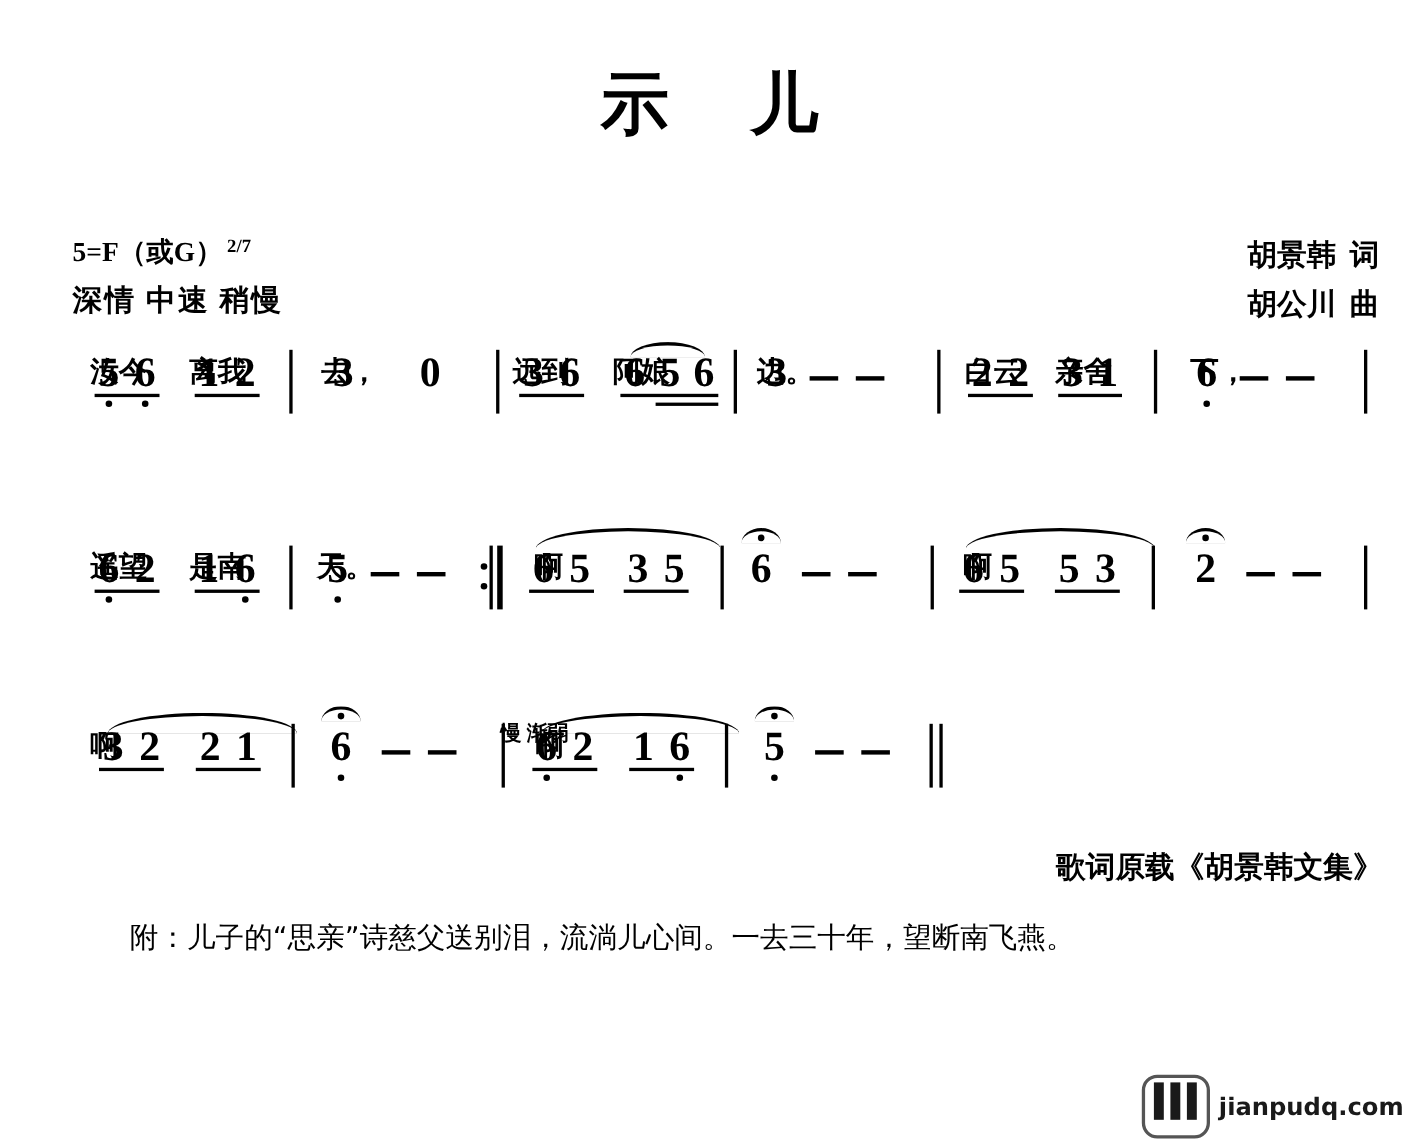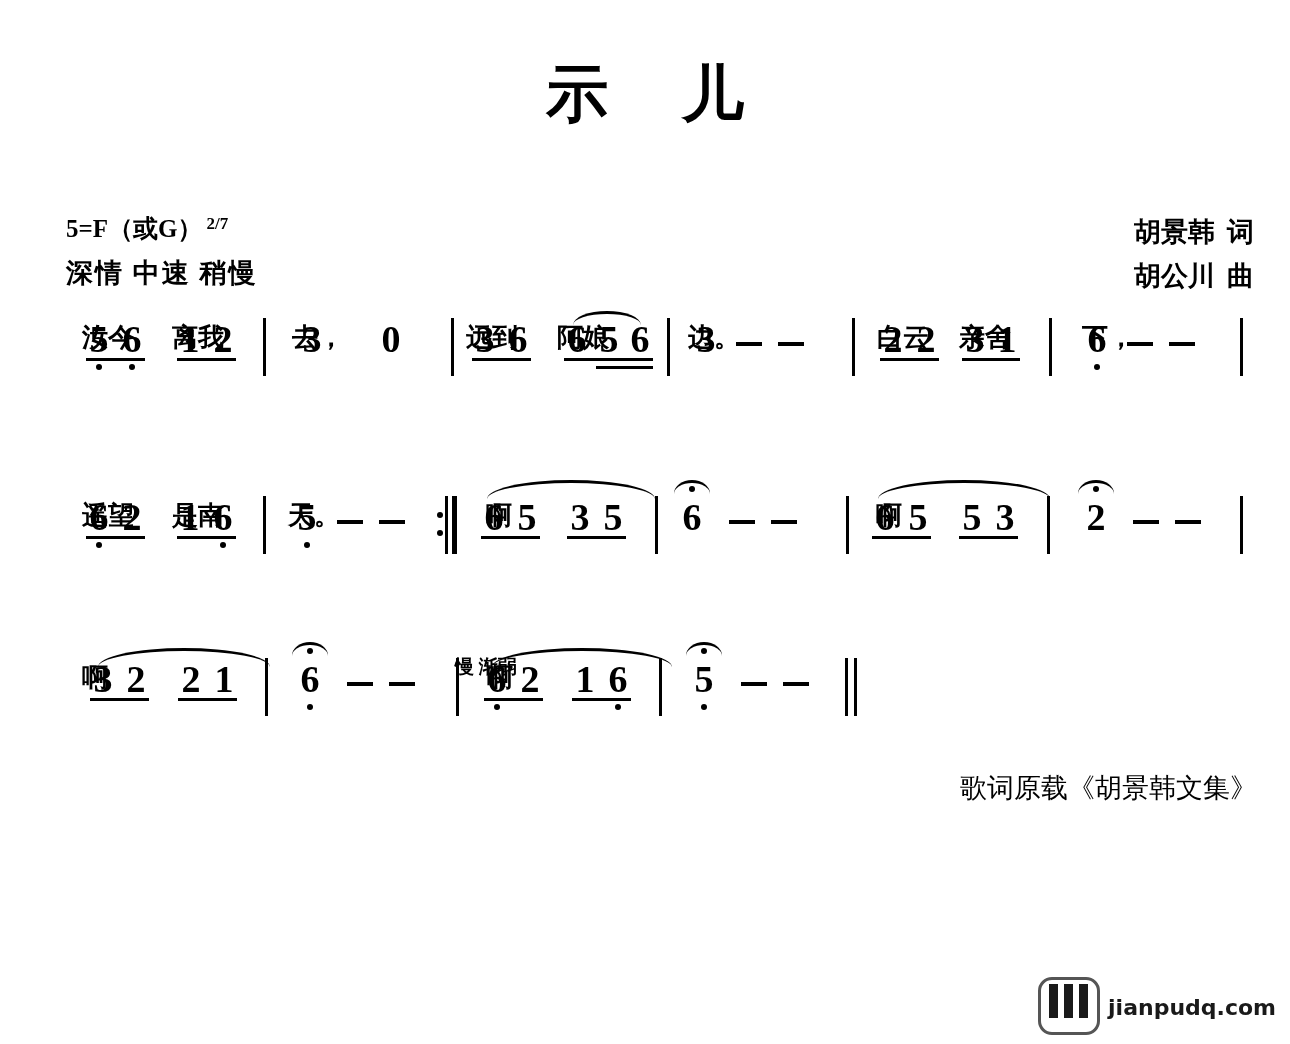--- a/index.html
+++ b/index.html
@@ -189,21 +189,21 @@
     white-space: nowrap;
     font-family: "DejaVu Serif", "Liberation Serif", serif;
   }
 
   
   #source-credit {
     position: absolute;
     right: 33px;
     top: 770px;
     font-size: 27px;
-    font-weight: 400;
+    font-weight: 700;
     white-space: nowrap;
   }
 
   
   #notes {
     position: absolute;
     left: 66px;
     top: 832px;
     width: 1185px;
     font-size: 26px;
@@ -438,20 +438,21 @@
 
   <div class="barline final" style="left:845px;"></div>
 
   <div class="lyric" style="left:82px;">啊</div>
   <div class="lyric" style="left:487px;">啊</div>
 </div>
 
 <div id="source-credit">歌词原载《胡景韩文集》</div>
 
 <div id="notes">
+  <p>附：儿子的“思亲”诗慈父送别泪，流淌儿心间。一去三十年，望断南飞燕。</p>
 </div>
 
 <div id="logo">
   <div id="logo-icon">
     <i></i>
       <i></i>
       <i></i>
   </div>
   <div id="logo-text">
     <span id="logo-url">jianpudq.com</span>

